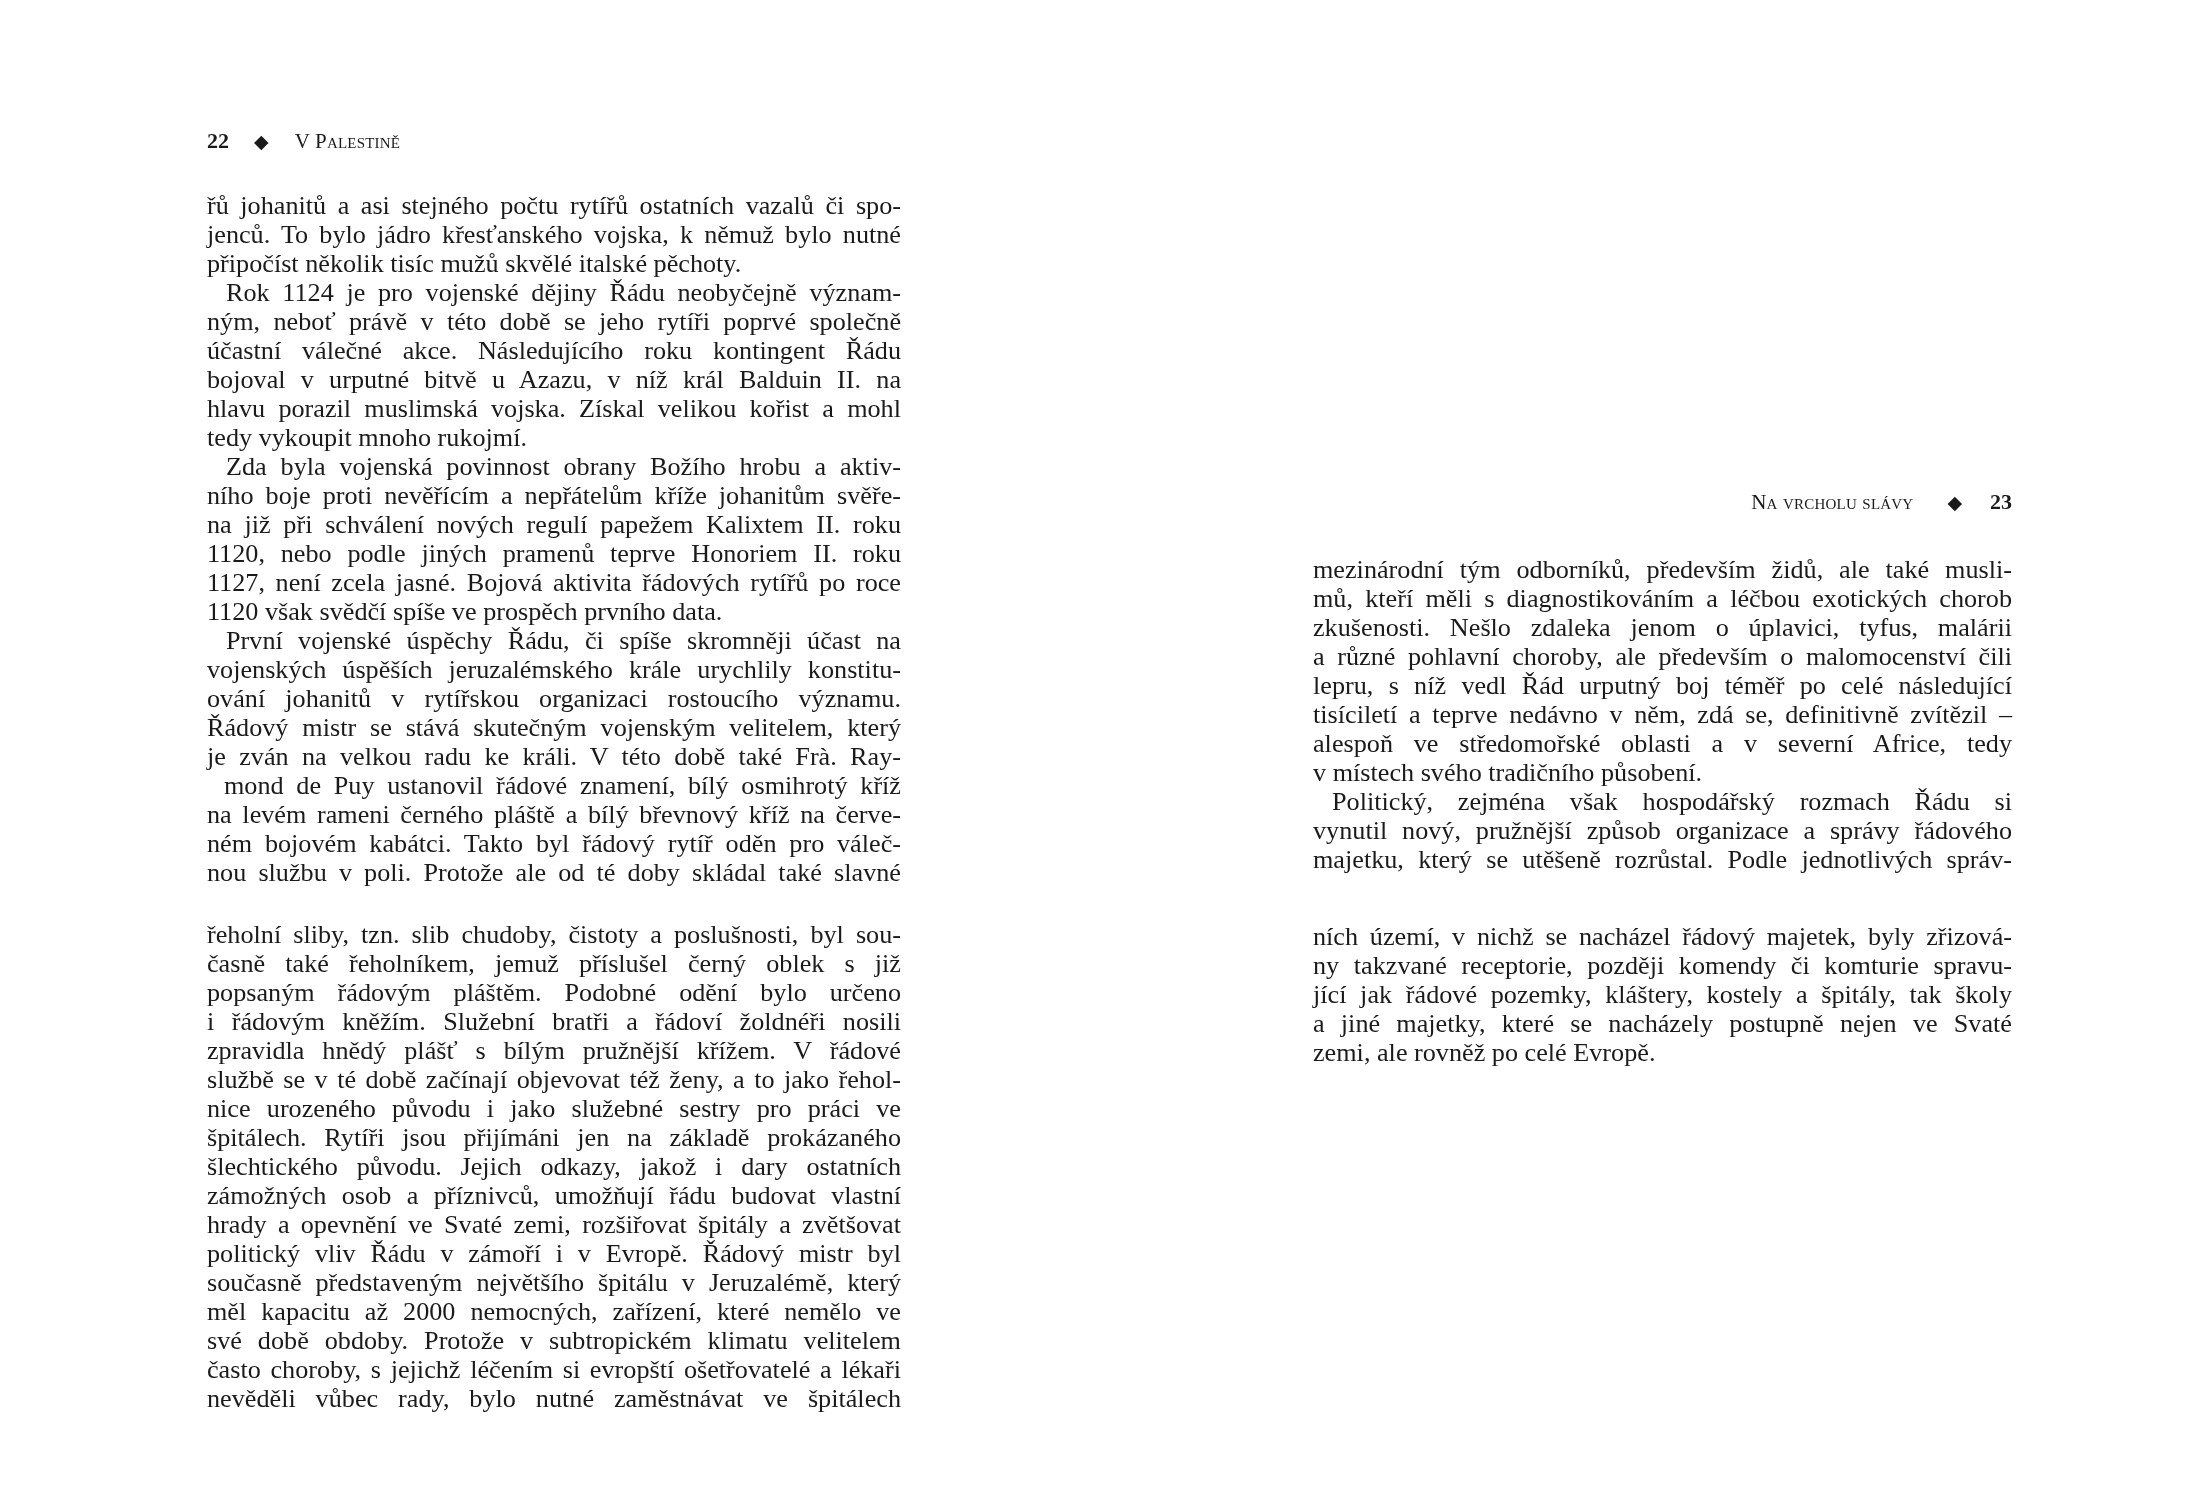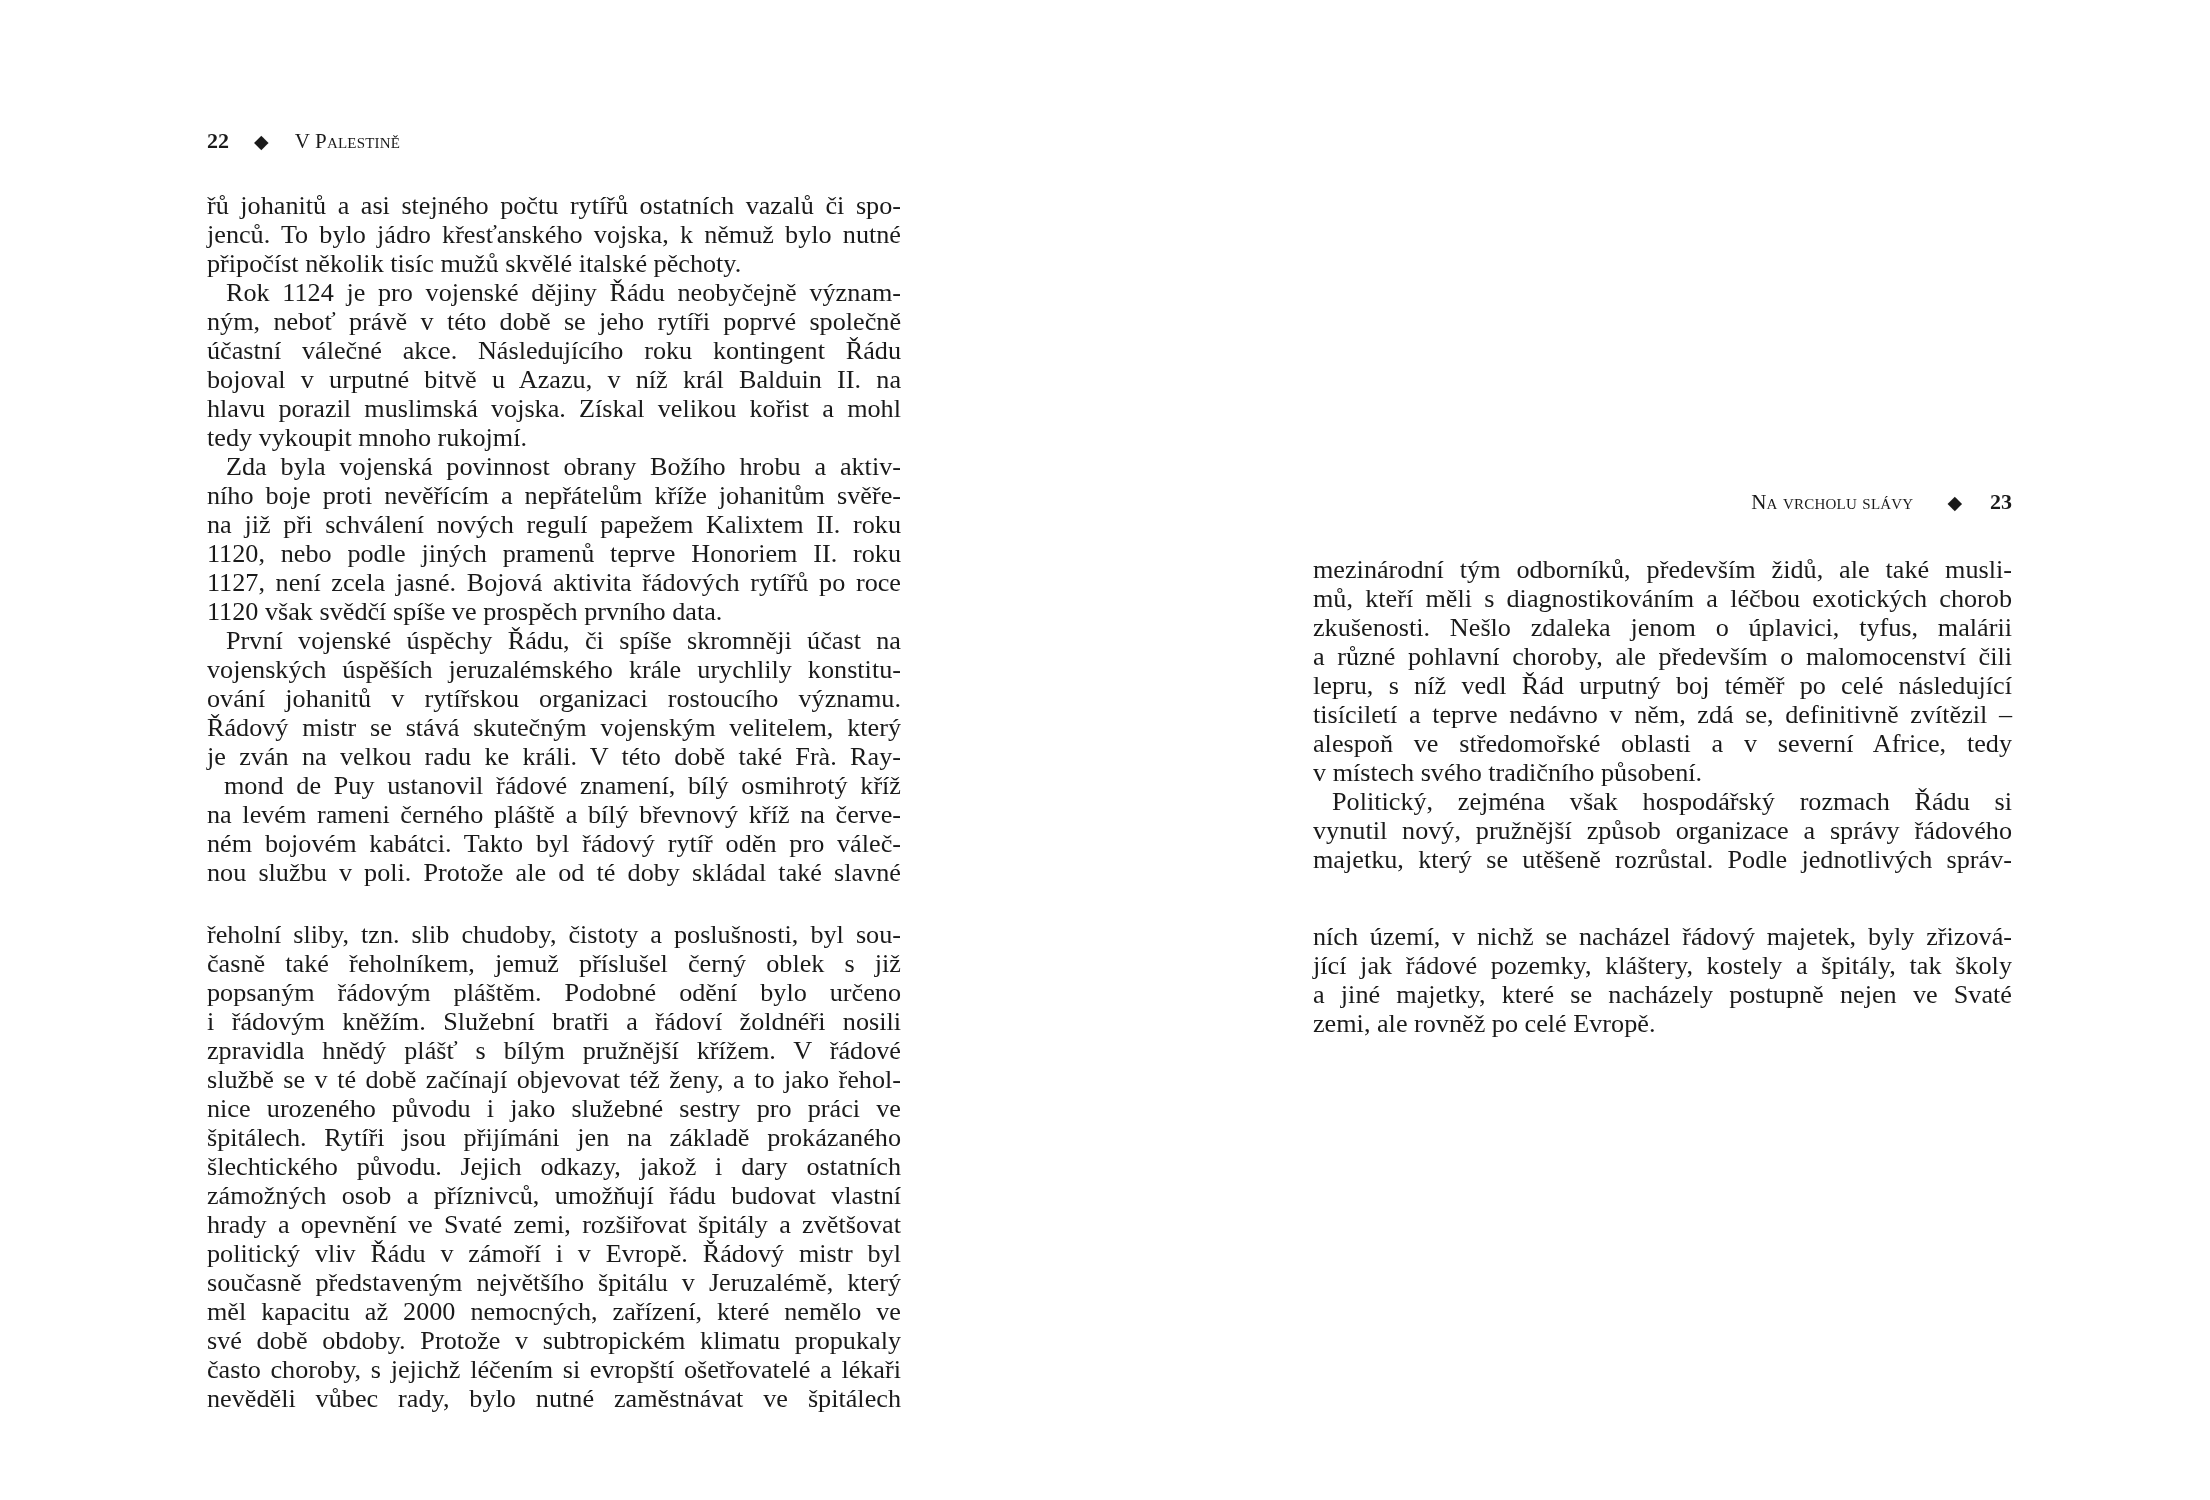--- a/index.html
+++ b/index.html
@@ -125,21 +125,21 @@
       <span class="line" style="word-spacing: 0px;">zpravidla hnědý plášť s bílým pružnější křížem. V řádové</span>
       <span class="line" style="word-spacing: 0px;">službě se v té době začínají objevovat též ženy, a to jako řehol-</span>
       <span class="line" style="word-spacing: 0px;">nice urozeného původu i jako služebné sestry pro práci ve</span>
       <span class="line" style="word-spacing: 0px;">špitálech. Rytíři jsou přijímáni jen na základě prokázaného</span>
       <span class="line" style="word-spacing: 0px;">šlechtického původu. Jejich odkazy, jakož i dary ostatních</span>
       <span class="line" style="word-spacing: 0px;">zámožných osob a příznivců, umožňují řádu budovat vlastní</span>
       <span class="line" style="word-spacing: 0px;">hrady a opevnění ve Svaté zemi, rozšiřovat špitály a zvětšovat</span>
       <span class="line" style="word-spacing: 0px;">politický vliv Řádu v zámoří i v Evropě. Řádový mistr byl</span>
       <span class="line" style="word-spacing: 0px;">současně představeným největšího špitálu v Jeruzalémě, který</span>
       <span class="line" style="word-spacing: 0px;">měl kapacitu až 2000 nemocných, zařízení, které nemělo ve</span>
-      <span class="line" style="word-spacing: 0px;">své době obdoby. Protože v subtropickém klimatu propukaly</span>
+      <span class="line" style="word-spacing: 0px;">své době obdoby. Protože v subtropickém klimatu velitelem</span>
       <span class="line" style="word-spacing: 0px;">často choroby, s jejichž léčením si evropští ošetřovatelé a lékaři</span>
       <span class="line" style="word-spacing: 0px;">nevěděli vůbec rady, bylo nutné zaměstnávat ve špitálech</span>
     </div>
 </div>
 
 <div class="page page-right">
   <div class="running-head">
     <span class="title">Na vrcholu slávy</span>
     <span class="diamond">◆</span>
     <span class="folio">23</span>
@@ -150,17 +150,18 @@
       <span class="line" style="word-spacing: 0px;">zkušenosti. Nešlo zdaleka jenom o úplavici, tyfus, malárii</span>
       <span class="line" style="word-spacing: 0px;">a různé pohlavní choroby, ale především o malomocenství čili</span>
       <span class="line" style="word-spacing: 0px;">lepru, s níž vedl Řád urputný boj téměř po celé následující</span>
       <span class="line" style="word-spacing: 0px;">tisíciletí a teprve nedávno v něm, zdá se, definitivně zvítězil –</span>
       <span class="line" style="word-spacing: 0px;">alespoň ve středomořské oblasti a v severní Africe, tedy</span>
       <span class="line last">v místech svého tradičního působení.</span>
       <span class="line indent" style="word-spacing: 0px;">Politický, zejména však hospodářský rozmach Řádu si</span>
       <span class="line" style="word-spacing: 0px;">vynutil nový, pružnější způsob organizace a správy řádového</span>
       <span class="line" style="word-spacing: 0px;">majetku, který se utěšeně rozrůstal. Podle jednotlivých správ-</span>
       <span class="line" style="word-spacing: 0px; margin-top: 48px;">ních území, v nichž se nacházel řádový majetek, byly zřizová-</span>
+      <span class="line" style="word-spacing: 0px;">ny takzvané receptorie, později komendy či komturie spravu-</span>
       <span class="line" style="word-spacing: 0px;">jící jak řádové pozemky, kláštery, kostely a špitály, tak školy</span>
       <span class="line" style="word-spacing: 0px;">a jiné majetky, které se nacházely postupně nejen ve Svaté</span>
       <span class="line last">zemi, ale rovněž po celé Evropě.</span>
     </div>
 </div>
 
 </body></html>

